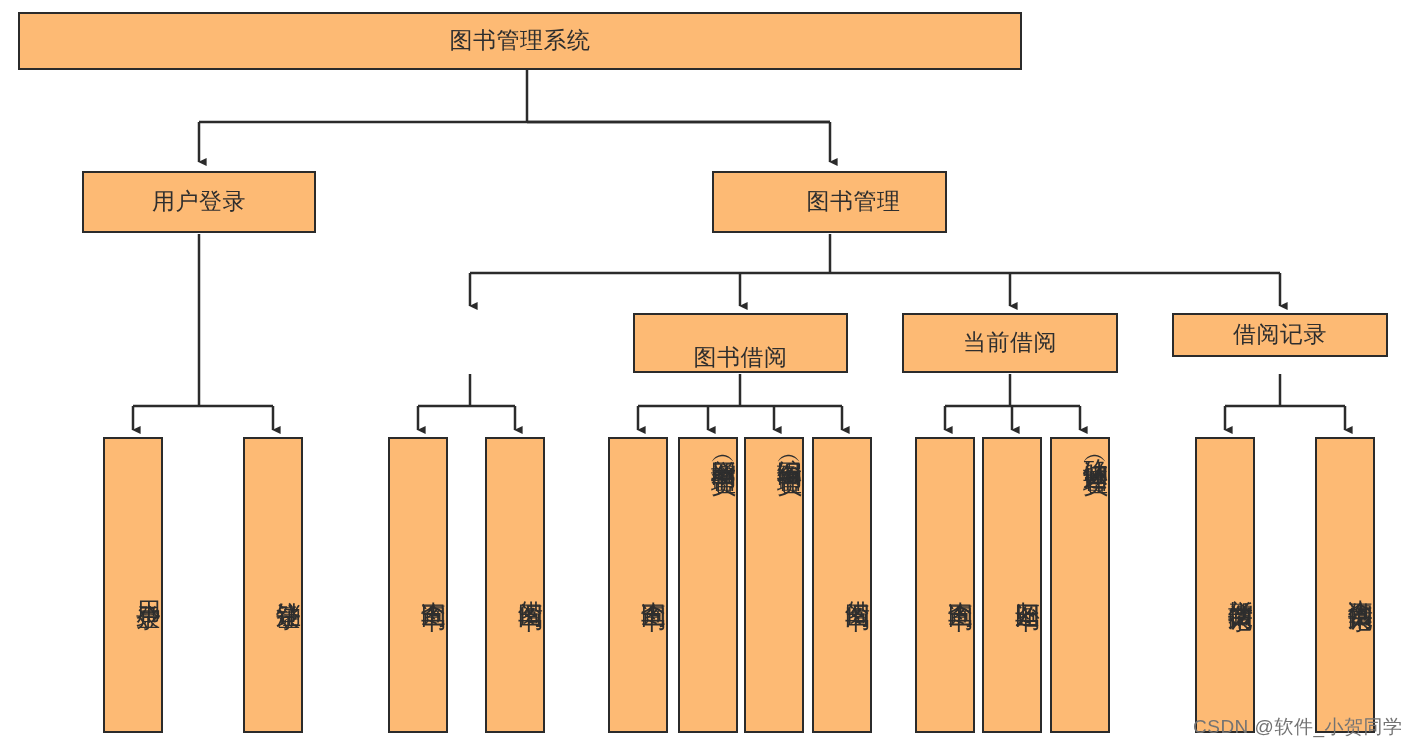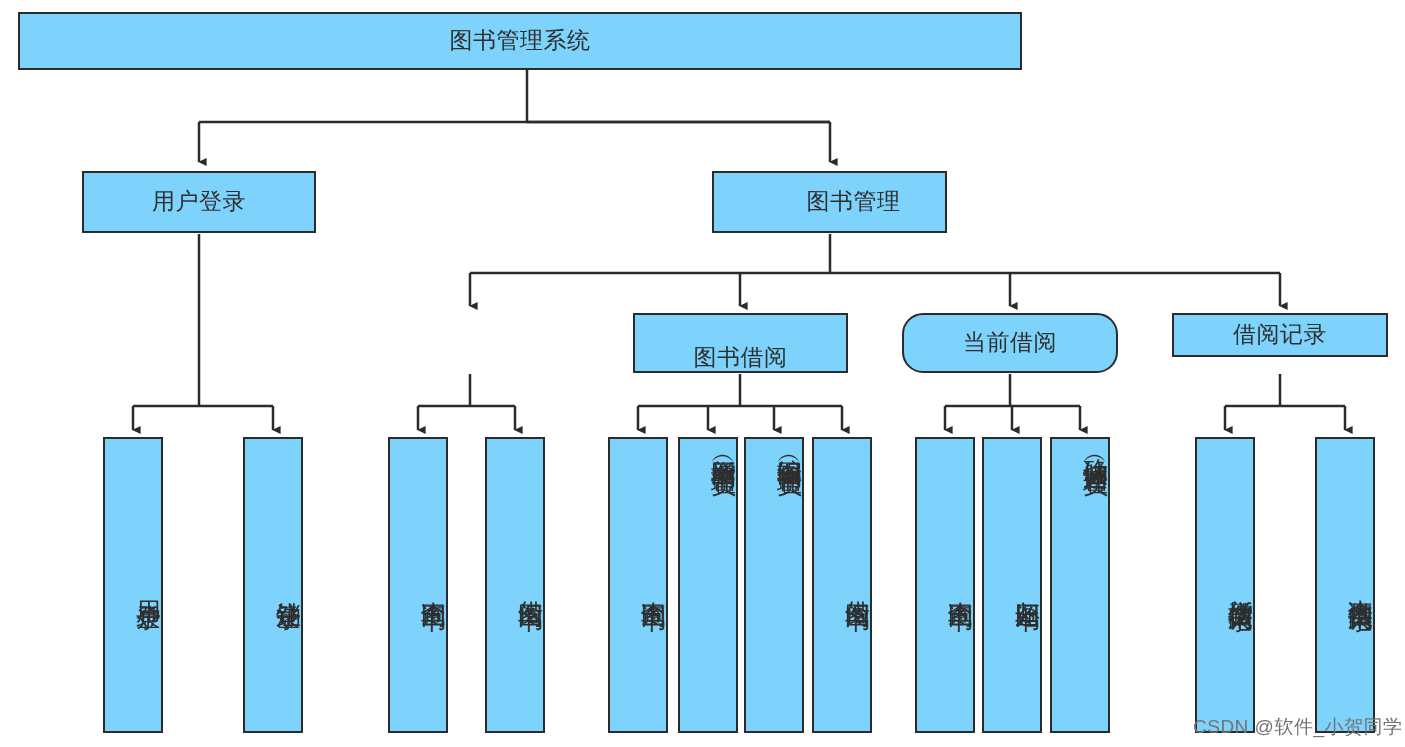--- a/index.html
+++ b/index.html
@@ -23,21 +23,21 @@
     position: absolute;
     top: 0;
     left: 0;
     width: 1405px;
     height: 747px;
     pointer-events: none;
   }
   .node {
     position: absolute;
     box-sizing: border-box;
-    background: #7dd3fc;
+    background: #fdba74;
     border: 2.5px solid #2b2b2b;
     display: flex;
     align-items: center;
     justify-content: center;
     color: #2e2e2e;
   }
   .node-label {
     color: #2e2e2e;
     line-height: 1.18;
     letter-spacing: 0.5px;
@@ -140,21 +140,21 @@
   <div class="node horizontal" style="left:82px; top:171px; width:234px; height:62px;">
     <span class="node-label">用户登录</span>
   </div>
   <div class="node horizontal" style="left:712px; top:171px; width:235px; height:62px;padding-left:48px;">
     <span class="node-label">图书管理</span>
   </div>
 
   <div class="node horizontal" style="left:633px; top:313px; width:215px; height:60px;align-items:flex-end;">
     <span class="node-label">图书借阅</span>
   </div>
-  <div class="node horizontal" style="left:902px; top:313px; width:216px; height:60px;border-radius:21px;">
+  <div class="node horizontal" style="left:902px; top:313px; width:216px; height:60px;">
     <span class="node-label">当前借阅</span>
   </div>
   <div class="node horizontal" style="left:1172px; top:313px; width:216px; height:44px;">
     <span class="node-label">借阅记录</span>
   </div>
 
   <div class="node vertical align-center" style="left:103px; top:437px; width:60px; height:296px;">
     <span class="node-label">用户登录</span>
   </div>
   <div class="node vertical align-center" style="left:243px; top:437px; width:60px; height:296px;">

